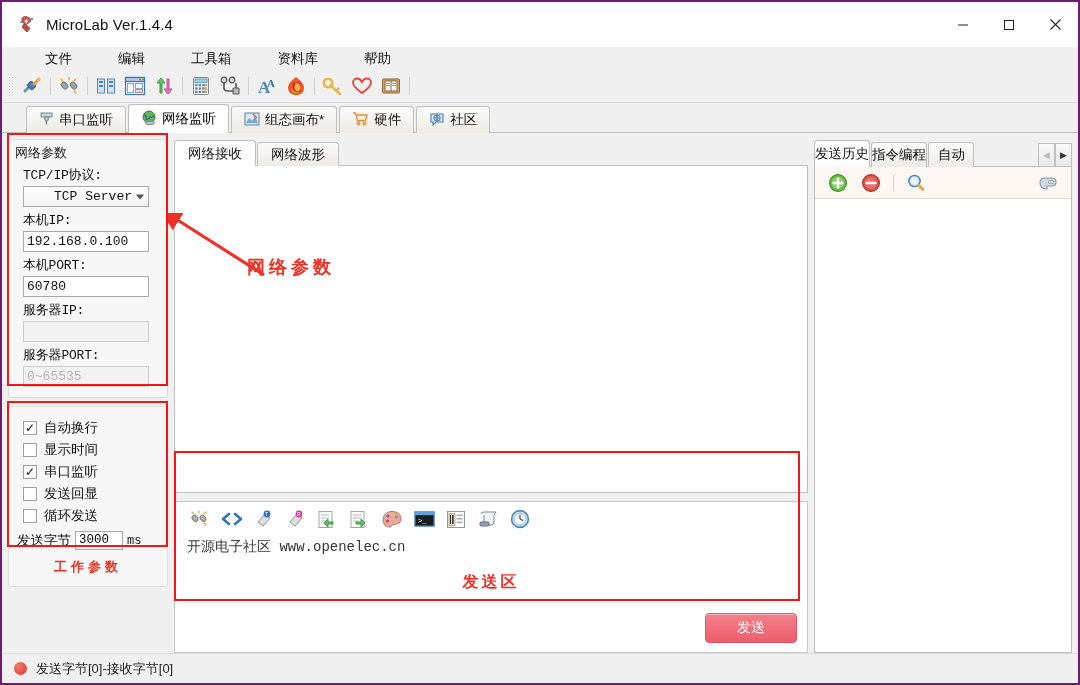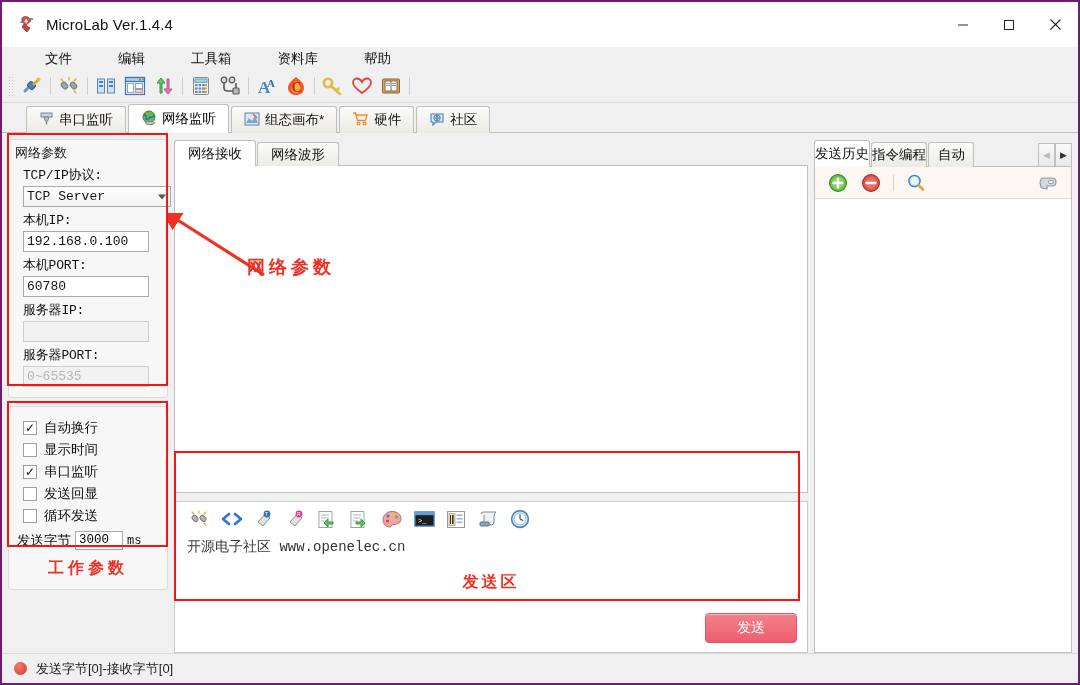--- a/index.html
+++ b/index.html
@@ -95,24 +95,24 @@
     font-family:"Liberation Mono", monospace; letter-spacing:-0.2px;
   }
   .inp {
     width:126px; margin-left:8px; height:21px;
     border:1px solid #a9a9a9; background:#fff;
     font-family:"Liberation Mono", monospace; font-size:13px; color:#111;
     padding:0 3px; line-height:19px;
   }
   .inp.disabled { background:#f2f2f2; color:#b6b6b6; border-color:#cccccc; }
   .combo {
-    width:148px; margin-left:8px; height:21px; position:relative;
+    width:126px; margin-left:8px; height:21px; position:relative;
     border:1px solid #a9a9a9; background:linear-gradient(#ffffff,#f2f2f2);
     font-family:"Liberation Mono", monospace; font-size:13px; color:#111;
-    padding:0 16px 4px 3px; line-height:19px;
+    padding:0 16px 4px 3px; line-height:19px;text-align:right;
   }
   .combo .arrow {
     position:absolute; right:4px; top:50%; transform:translateY(-50%);
     width:0;height:0;border-left:4px solid transparent;border-right:4px solid transparent;
     border-top:5px solid #555;
   }
 
   .checkrow { display:flex; align-items:center; gap:7px; margin:4px 0 4px 8px; }
   .cbox {
     width:14px; height:14px; border:1px solid #a0a0a0; background:#fff;
@@ -123,21 +123,21 @@
 
   .interval-row { display:flex; align-items:center; gap:4px; margin:6px 0 2px 2px; }
   .interval-row .t { font-size:13.5px; color:#111; }
   .interval-row .ival {
     width:48px; height:19px; border:1px solid #a9a9a9; background:#fff;
     font-family:"Liberation Mono", monospace; font-size:12.5px; padding:0 3px; line-height:17px;
   }
   .interval-row .unit { font-family:"Liberation Mono", monospace; font-size:12px; color:#111; }
 
   .note-red {
-    color:#ee3124; font-size:16px; text-align:center;
+    color:#ee3124; font-size:13px; text-align:center;
     font-family:"Liberation Serif", serif; font-weight:bold; letter-spacing:4px;
     padding:6px 0 4px 0;
   }
 
   
   .centercol { flex:1 1 auto; display:flex; flex-direction:column; gap:0; min-width:0; }
 
   .subtabs { height:27px; display:flex; align-items:flex-end; position:relative; }
   .subtabs::after { content:""; position:absolute; left:0; right:0; bottom:0; height:1px; background:#bfbfbf; }
   .stab {

